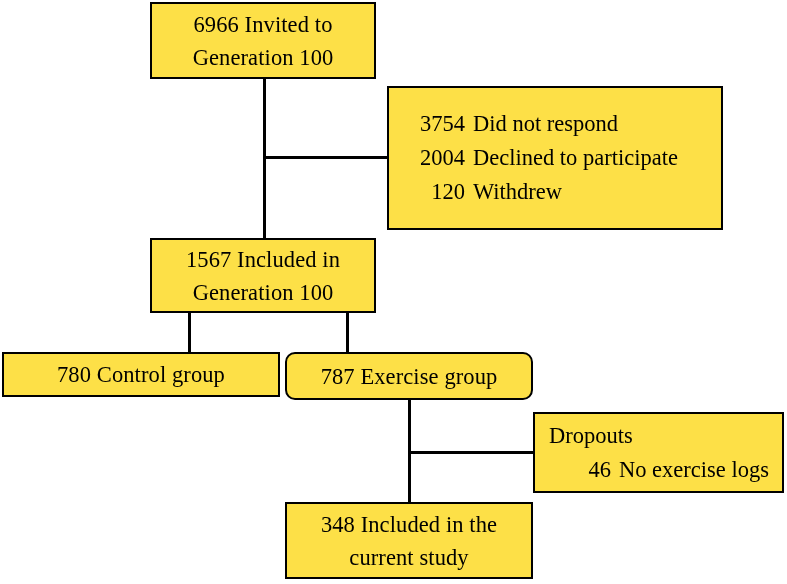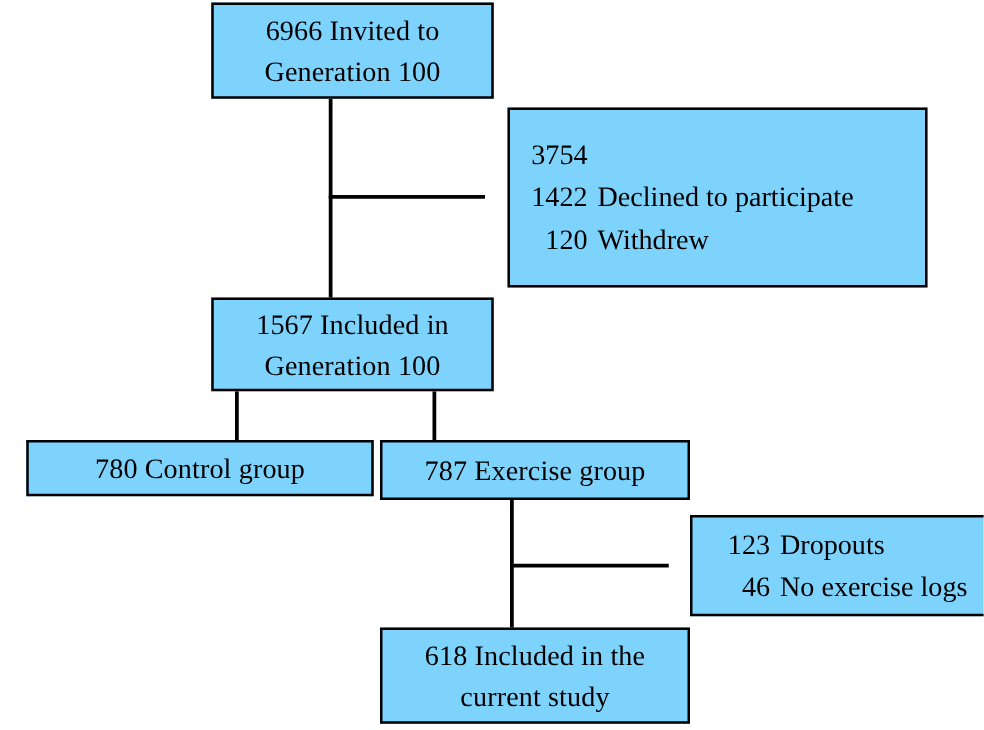--- a/index.html
+++ b/index.html
@@ -16,38 +16,38 @@
     position: relative;
     width: 787px;
     height: 584px;
     overflow: hidden;
     background: #ffffff;
   }
   .box {
     position: absolute;
     box-sizing: border-box;
     border: 2.5px solid #000000;
-    background: #7dd3fc;
+    background: #fde047;
     display: flex;
     flex-direction: column;
     justify-content: center;
     z-index: 2;
-    margin-left: 19px;
   }
   .box.centered {
     align-items: center;
     text-align: center;
   }
   .line {
     font-size: 22.5px;
     line-height: 33px;
     white-space: nowrap;
     letter-spacing: 0.1px;
   }
   .listbox {
+    padding-left: 14px;
   }
   .listrow {
     display: flex;
     flex-direction: row;
     align-items: baseline;
     font-size: 22.5px;
     line-height: 34px;
     white-space: nowrap;
   }
   .listrow .num {
@@ -66,21 +66,21 @@
     z-index: 1;
   }
   .conn.v { width: 2.5px; }
   .conn.h { height: 2.5px; }
 
   
   #box-invited      { left: 150px; top: 2px;   width: 226px; height: 77px; }
   #box-excluded     { left: 387px; top: 86px;  width: 336px; height: 144px; }
   #box-included     { left: 150px; top: 238px; width: 226px; height: 75px; }
   #box-control      { left: 2px;   top: 352px; width: 278px; height: 45px; }
-  #box-exercise     { left: 285px; top: 352px; width: 248px; height: 48px; }
+  #box-exercise     { left: 285px; top: 352px; width: 248px; height: 48px; border-radius: 10px; }
   #box-dropouts     { left: 533px; top: 412px; width: 251px; height: 81px; }
   #box-current      { left: 285px; top: 502px; width: 248px; height: 77px; }
 
   
   #conn-invited-down   { left: 263px; top: 79px;  height: 160px; }
   #conn-excluded-right { left: 263px; top: 156px; width: 125px; }
   #conn-included-left  { left: 188px; top: 313px; height: 40px; }
   #conn-included-right { left: 346px; top: 313px; height: 40px; }
   #conn-exercise-down  { left: 408px; top: 400px; height: 103px; }
   #conn-dropouts-right { left: 408px; top: 451px; width: 127px; }
@@ -98,23 +98,24 @@
   <div class="conn h" id="conn-dropouts-right"></div>
 
   <div class="box centered" id="box-invited">
     <div class="line">6966 Invited to</div>
     <div class="line">Generation 100</div>
   </div>
 
   <div class="box listbox" id="box-excluded">
     <div class="listrow">
       <span class="num">3754</span>
+      <span class="lbl">Did not respond</span>
     </div>
     <div class="listrow">
-      <span class="num">1422</span>
+      <span class="num">2004</span>
       <span class="lbl">Declined to participate</span>
     </div>
     <div class="listrow">
       <span class="num">120</span>
       <span class="lbl">Withdrew</span>
     </div>
   </div>
 
   <div class="box centered" id="box-included">
     <div class="line">1567 Included in</div>
@@ -124,27 +125,26 @@
   <div class="box centered" id="box-control">
     <div class="line">780 Control group</div>
   </div>
 
   <div class="box centered" id="box-exercise">
     <div class="line">787 Exercise group</div>
   </div>
 
   <div class="box listbox" id="box-dropouts">
     <div class="listrow">
-      <span class="num">123</span>
       <span class="lbl">Dropouts</span>
     </div>
     <div class="listrow">
       <span class="num">46</span>
       <span class="lbl">No exercise logs</span>
     </div>
   </div>
 
   <div class="box centered" id="box-current">
-    <div class="line">618 Included in the</div>
+    <div class="line">348 Included in the</div>
     <div class="line">current study</div>
   </div>
 
 </div>
 
 </body></html>

